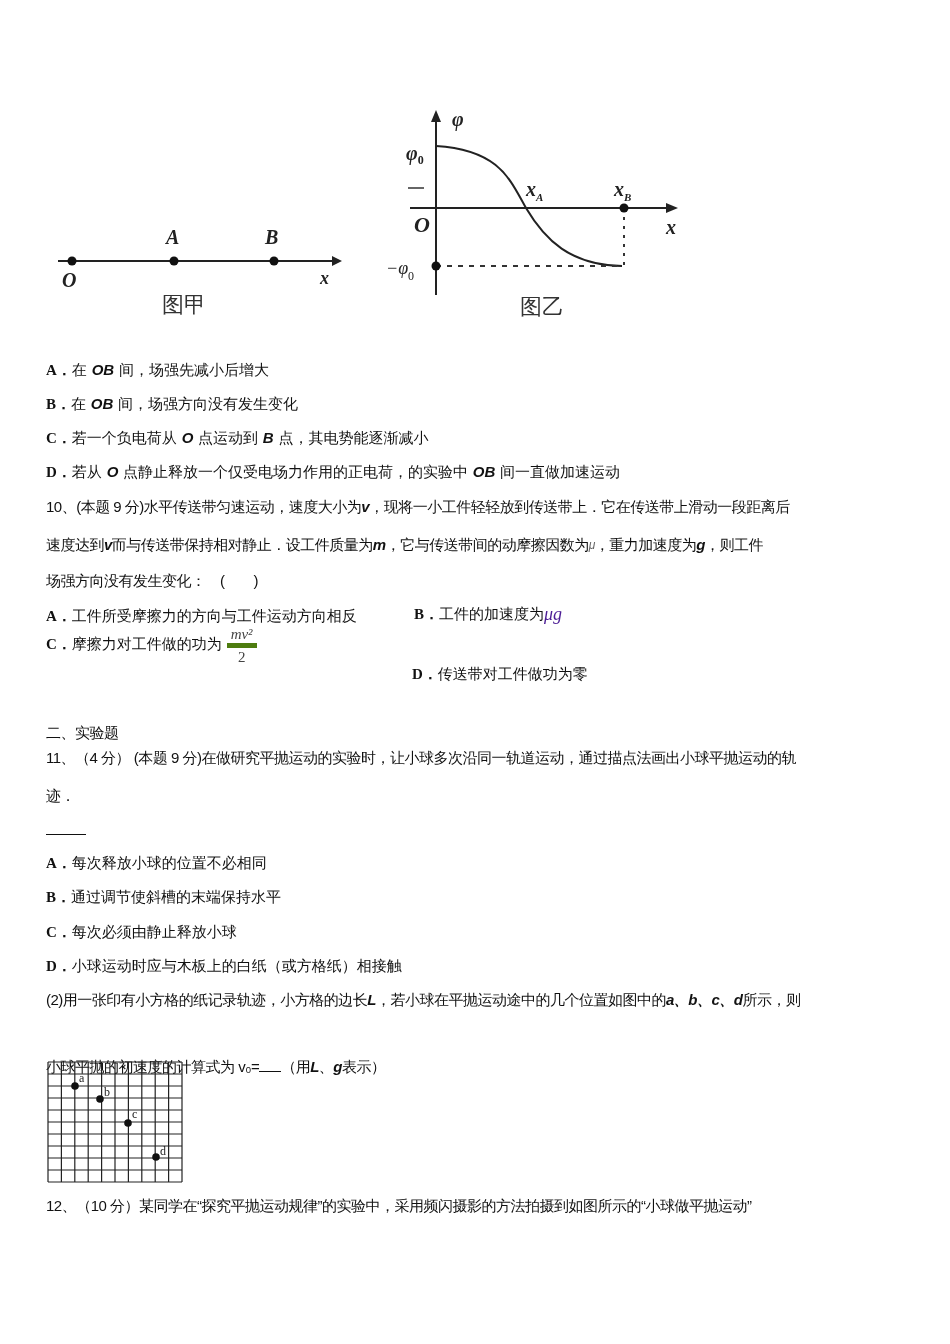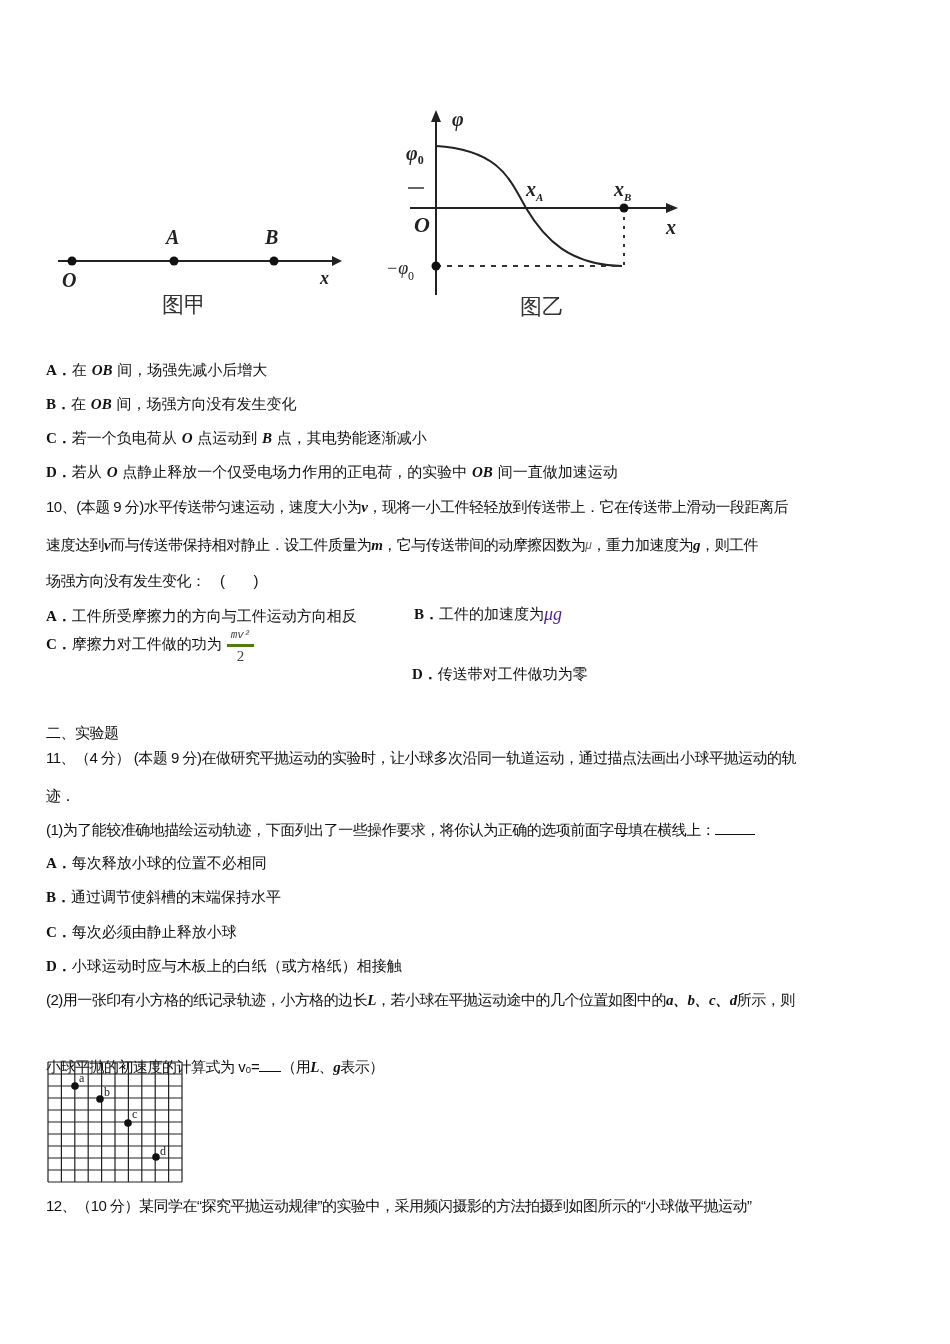--- a/index.html
+++ b/index.html
@@ -4,24 +4,24 @@
 <style>
   html, body { margin: 0; padding: 0; background: #ffffff; }
   body {
     width: 950px; height: 1344px; position: relative; overflow: hidden;
     font-family: "DejaVu Serif", "Liberation Serif", serif;
     color: #111; font-size: 15px;
   }
   .abs { position: absolute; white-space: nowrap; }
   .line { position: absolute; left: 46px; white-space: nowrap; font-size: 15px; line-height: 20px; }
   .opt-letter { font-weight: bold; font-family: "Liberation Serif", serif; }
-  .it { font-style: italic; font-weight: bold; font-family: Liberation Serif, serif; }
+  .it { font-style: italic; font-weight: bold; font-family: Liberation Sans, sans-serif; }
   .cond { font-family: "Liberation Sans", sans-serif; letter-spacing: -0.5px; font-size: 15px; }
   .frac { display: inline-block; vertical-align: middle; text-align: center; font-family: "Liberation Serif", serif; color:#444; }
-  .frac .num { display:block; padding: 0 4px; border-bottom: 3px solid #4d7c0f; font-style: italic; font-size: 11px; line-height: 18px; font-family: Liberation Mono, monospace; }
+  .frac .num { display:block; padding: 0 4px; border-bottom: 5px solid #4d7c0f; font-style: italic; font-size: 15px; line-height: 18px; }
   .frac .den { display:block; font-size: 15px; line-height: 18px; }
   svg text { font-family: "Liberation Serif", serif; }
   .blank { display:inline-block; border-bottom: 1px solid #111; width: 40px; height: 14px; vertical-align: baseline; }
   .blank-s { display:inline-block; border-bottom: 1px solid #111; width: 22px; height: 14px; }
 </style>
 </head>
 <body>
 
 <svg class="abs" style="left:50px;top:220px;" width="300" height="110" viewBox="0 0 300 110">
   <line x1="8" y1="41" x2="282" y2="41" stroke="#222" stroke-width="2"></line>
@@ -96,21 +96,21 @@
 </div>
 <div class="abs" style="left:376px;top:664px;font-size:15px;line-height:20px;margin-left:36px;">
   <span class="opt-letter">D．</span><span>传送带对工件做功为零</span>
 </div>
 
 <div class="line cond" style="top:723px;">二、实验题</div>
 
 <div class="line cond" style="top:748px;">11、（4 分） (本题 9 分)在做研究平抛运动的实验时，让小球多次沿同一轨道运动，通过描点法画出小球平抛运动的轨</div>
 <div class="line cond" style="top:786px;">迹．</div>
 <div class="line cond" style="top:820px;">
-  <span>(1)为了能较准确地描绘运动轨迹，下面列出了一些操作要求，将你认为正确的选项前面字母填在横线上：</span><span class="blank"></span>
+  <span class="blank"></span>
 </div>
 <div class="line" style="top:853px;"><span class="opt-letter">A．</span><span>每次释放小球的位置不必相同</span></div>
 <div class="line" style="top:887px;"><span class="opt-letter">B．</span><span>通过调节使斜槽的末端保持水平</span></div>
 <div class="line" style="top:922px;"><span class="opt-letter">C．</span><span>每次必须由静止释放小球</span></div>
 <div class="line" style="top:956px;"><span class="opt-letter">D．</span><span>小球运动时应与木板上的白纸（或方格纸）相接触</span></div>
 
 <div class="line cond" style="top:990px;">
   <span>(2)用一张印有小方格的纸记录轨迹，小方格的边长</span><span class="it">L</span><span>，若小球在平抛运动途中的几个位置如图中的</span><span class="it">a、b、c、d</span><span>所示，则</span>
 </div>
 <div class="line cond" style="top:1027px;margin-top:30px;">

